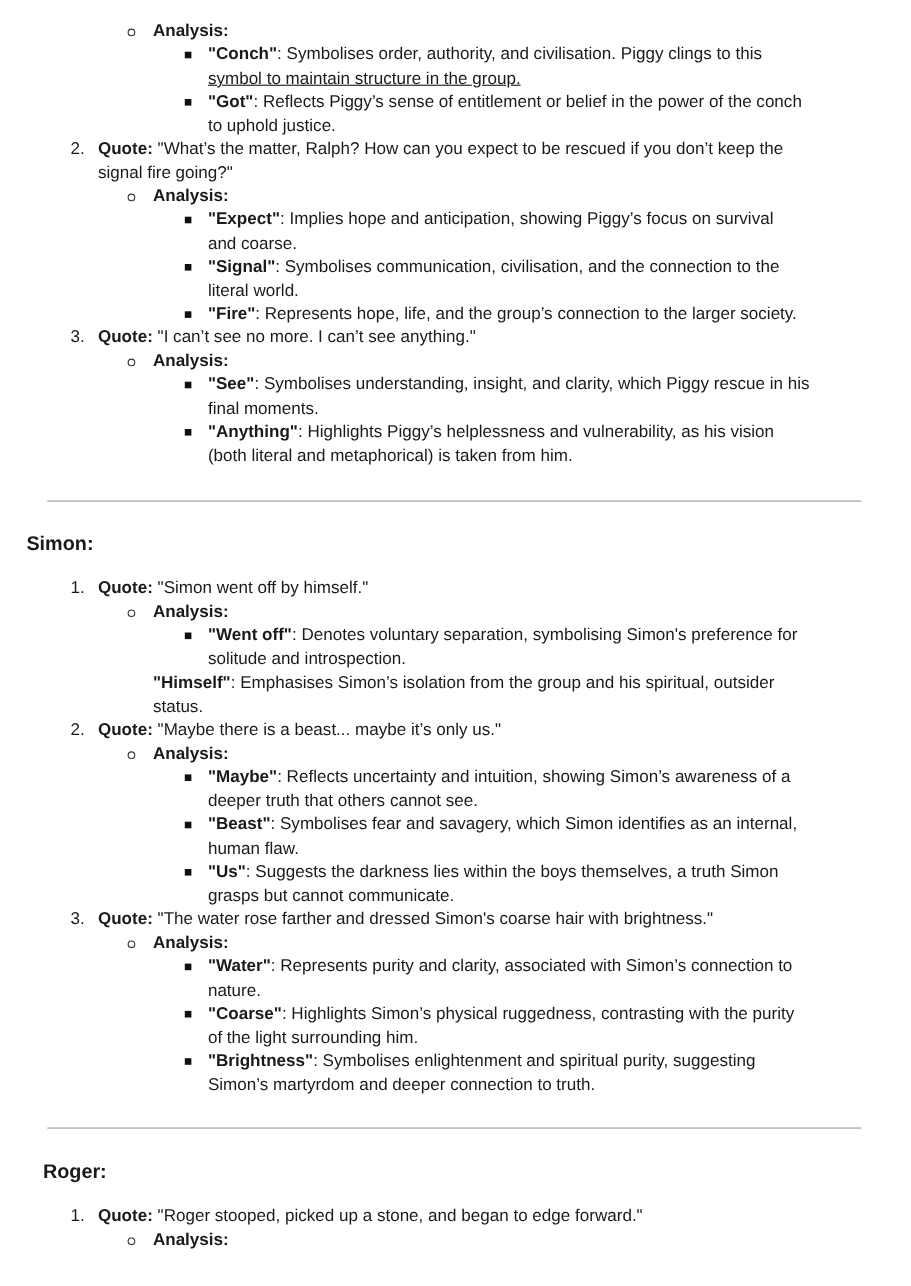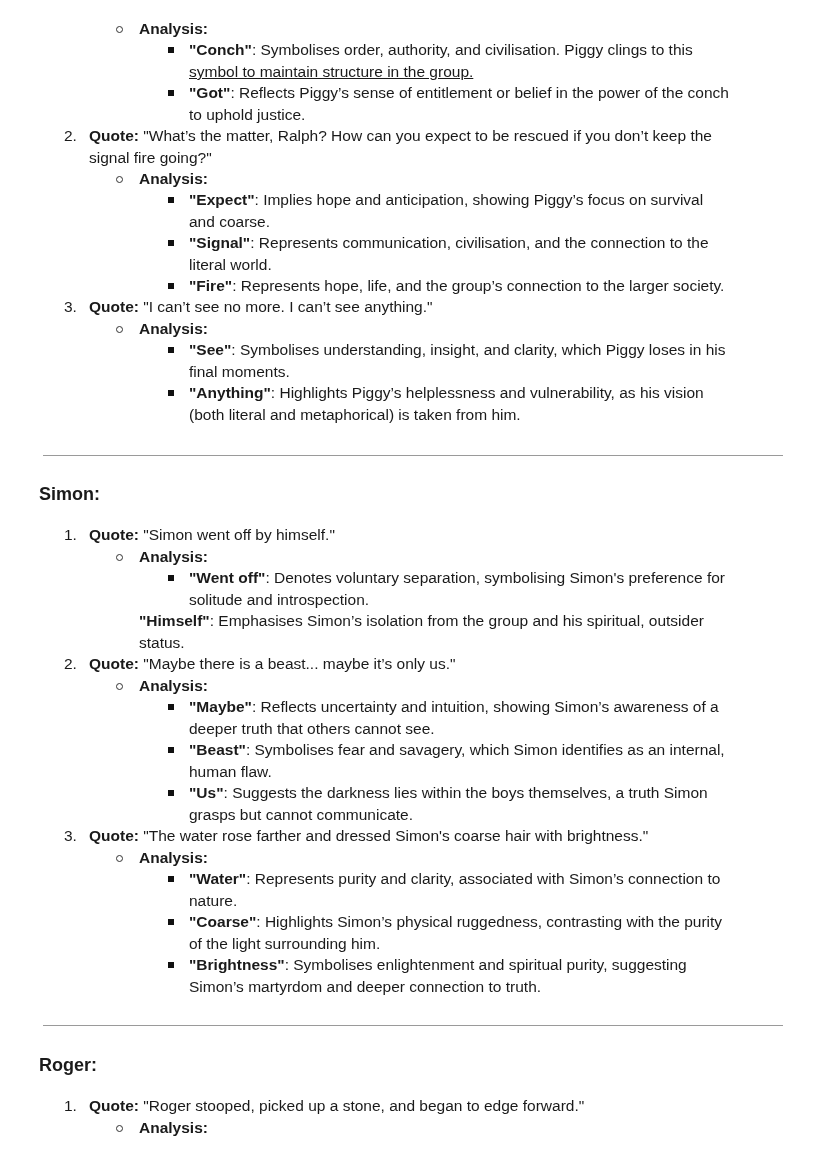--- a/index.html
+++ b/index.html
@@ -41,46 +41,46 @@
   <div class="line" style="left:89px;top:147px;">signal fire going?"</div>
 
   <span class="circ" style="left:116px;top:176px;"></span>
   <div class="line b" style="left:139px;top:168px;">Analysis:</div>
 
   <span class="sq" style="left:168px;top:197px;"></span>
   <div class="line" style="left:189px;top:189px;"><span class="b">"Expect"</span><span>: Implies hope and anticipation, showing Piggy’s focus on survival</span></div>
   <div class="line" style="left:189px;top:211px;">and coarse.</div>
 
   <span class="sq" style="left:168px;top:240px;"></span>
-  <div class="line" style="left:189px;top:232px;"><span class="b">"Signal"</span><span>: Represents communication, civilisation, and the connection to the</span></div>
+  <div class="line" style="left:189px;top:232px;"><span class="b">"Signal"</span><span>: Symbolises communication, civilisation, and the connection to the</span></div>
   <div class="line" style="left:189px;top:254px;">literal world.</div>
 
   <span class="sq" style="left:168px;top:283px;"></span>
   <div class="line" style="left:189px;top:275px;"><span class="b">"Fire"</span><span>: Represents hope, life, and the group’s connection to the larger society.</span></div>
 </div>
 
 <div>
   <div class="line" style="left:64px;top:296px;">3.</div>
   <div class="line" style="left:89px;top:296px;"><span class="b">Quote:</span> <span>"I can’t see no more. I can’t see anything."</span></div>
 
   <span class="circ" style="left:116px;top:326px;"></span>
   <div class="line b" style="left:139px;top:318px;">Analysis:</div>
 
   <span class="sq" style="left:168px;top:347px;"></span>
-  <div class="line" style="left:189px;top:339px;"><span class="b">"See"</span><span>: Symbolises understanding, insight, and clarity, which Piggy loses in his</span></div>
+  <div class="line" style="left:189px;top:339px;"><span class="b">"See"</span><span>: Symbolises understanding, insight, and clarity, which Piggy rescue in his</span></div>
   <div class="line" style="left:189px;top:361px;">final moments.</div>
 
   <span class="sq" style="left:168px;top:390px;"></span>
   <div class="line" style="left:189px;top:382px;"><span class="b">"Anything"</span><span>: Highlights Piggy’s helplessness and vulnerability, as his vision</span></div>
   <div class="line" style="left:189px;top:404px;">(both literal and metaphorical) is taken from him.</div>
 </div>
 
 <div class="rule" style="top:455px;"></div>
 
-<div class="heading" style="left:39px;top:484px;">Simon:</div>
+<div class="heading" style="left:24px;top:484px;">Simon:</div>
 
 <div>
   <div class="line" style="left:64px;top:524px;">1.</div>
   <div class="line" style="left:89px;top:524px;"><span class="b">Quote:</span> <span>"Simon went off by himself."</span></div>
 
   <span class="circ" style="left:116px;top:554px;"></span>
   <div class="line b" style="left:139px;top:546px;">Analysis:</div>
 
   <span class="sq" style="left:168px;top:575px;"></span>
   <div class="line" style="left:189px;top:567px;"><span class="b">"Went off"</span><span>: Denotes voluntary separation, symbolising Simon's preference for</span></div>

